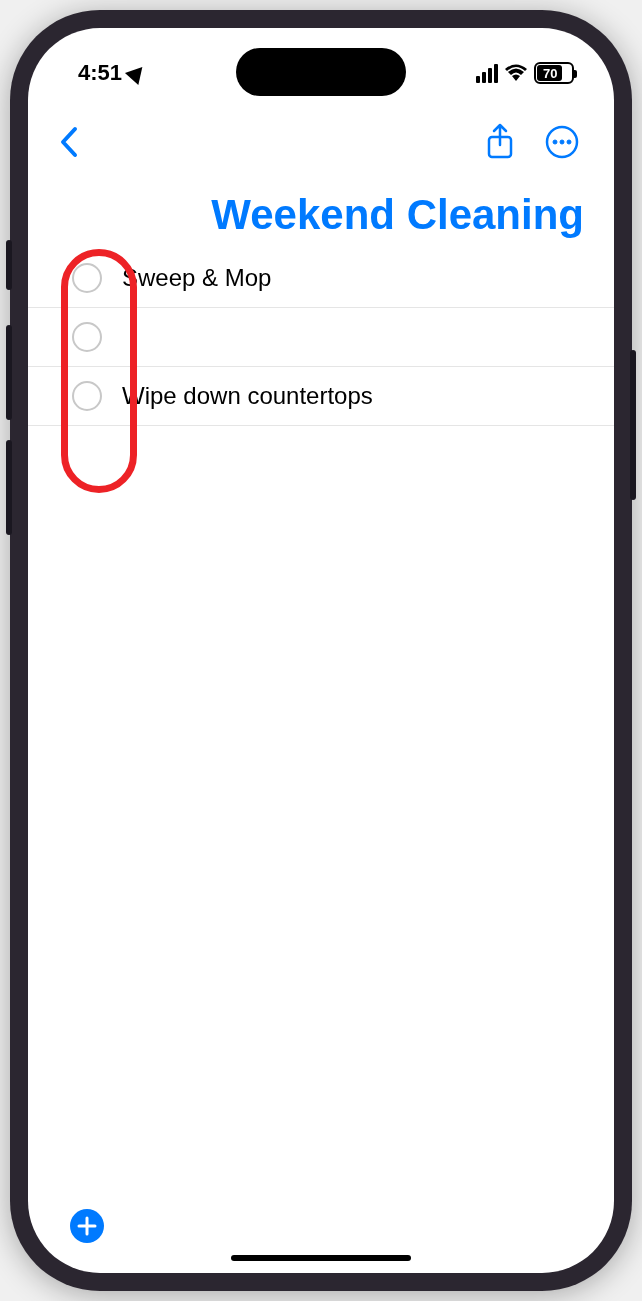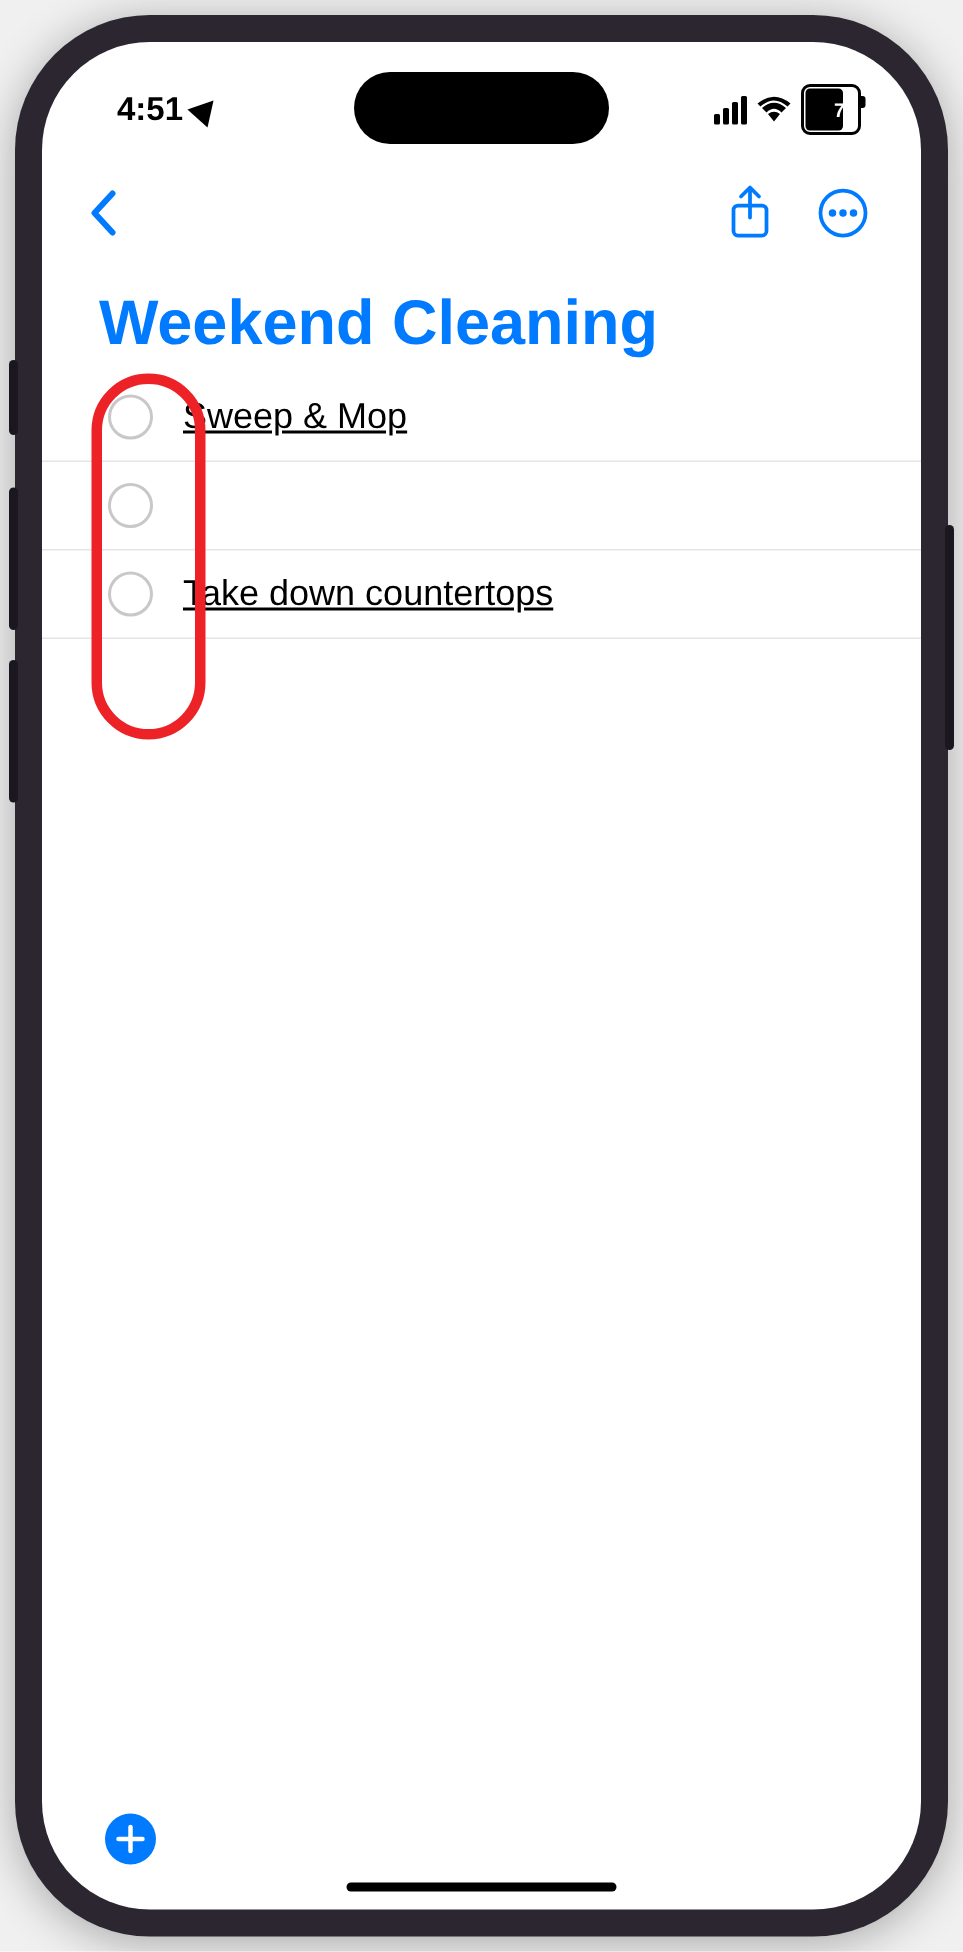--- a/index.html
+++ b/index.html
@@ -11,20 +11,21 @@
       padding: 10px;
     }
     .phone-frame {
       width: 622px;
       height: 1281px;
       background: #2b2630;
       border-radius: 90px;
       padding: 18px;
       position: relative;
       box-shadow: 0 4px 30px rgba(0,0,0,0.3);
+      text-align: right;
     }
     .side-btn {
       position: absolute;
       background: #1a1720;
       border-radius: 4px;
     }
     .side-btn.left1 { left: -4px; top: 230px; width: 6px; height: 50px; }
     .side-btn.left2 { left: -4px; top: 315px; width: 6px; height: 95px; }
     .side-btn.left3 { left: -4px; top: 430px; width: 6px; height: 95px; }
     .side-btn.right1 { right: -4px; top: 340px; width: 6px; height: 150px; }
@@ -69,21 +70,21 @@
       margin-left: 2px;
     }
     .cellular { display: flex; align-items: flex-end; gap: 2px; }
     .cellular span { width: 4px; background: #000; border-radius: 1px; }
     .cellular span:nth-child(1){height:7px;} .cellular span:nth-child(2){height:11px;}
     .cellular span:nth-child(3){height:15px;} .cellular span:nth-child(4){height:19px;}
     .battery {
       display: flex; align-items: center;
       width: 40px; height: 22px;
       border: 2px solid #000; border-radius: 6px;
-      padding: 15px; position: relative;
+      padding: 2px; position: relative;
       font-size: 13px; font-weight: 700;
       justify-content: flex-start;
     }
     .battery::after {
       content: ''; position: absolute; right: -5px; top: 6px;
       width: 3px; height: 8px; background: #000; border-radius: 0 2px 2px 0;
     }
     .battery-fill {
       position: absolute; left: 1px; top: 1px; bottom: 1px;
       width: 70%; background: #000; border-radius: 3px;
@@ -108,21 +109,20 @@
       flex: 1;
       padding: 0 0 0 0;
       position: relative;
     }
     .reminder-row {
       display: flex;
       align-items: center;
       padding: 14px 20px 14px 44px;
       border-bottom: 1px solid #e5e5e5;
       gap: 20px;
-      text-decoration: underline;
     }
     .reminder-row:first-child { border-top: none; }
     .circle {
       width: 30px; height: 30px;
       border: 2px solid #c8c8c8;
       border-radius: 50%;
       flex-shrink: 0;
     }
     .reminder-text { font-size: 24px; color: #000; }
     .highlight {
@@ -220,21 +220,21 @@
     <div class="reminders">
       <div class="reminder-row">
         <div class="circle"></div>
         <div class="reminder-text">Sweep &amp; Mop</div>
       </div>
       <div class="reminder-row">
         <div class="circle"></div>
       </div>
       <div class="reminder-row">
         <div class="circle"></div>
-        <div class="reminder-text">Take down countertops</div>
+        <div class="reminder-text">Wipe down countertops</div>
       </div>
       <div class="highlight"></div>
     </div>
 
     <div class="footer">
       <div class="plus-circle">
         <svg width="20" height="20" viewBox="0 0 20 20">
           <path d="M10 2 V18 M2 10 H18" stroke="#fff" stroke-width="3" stroke-linecap="round"></path>
         </svg>
       </div>

